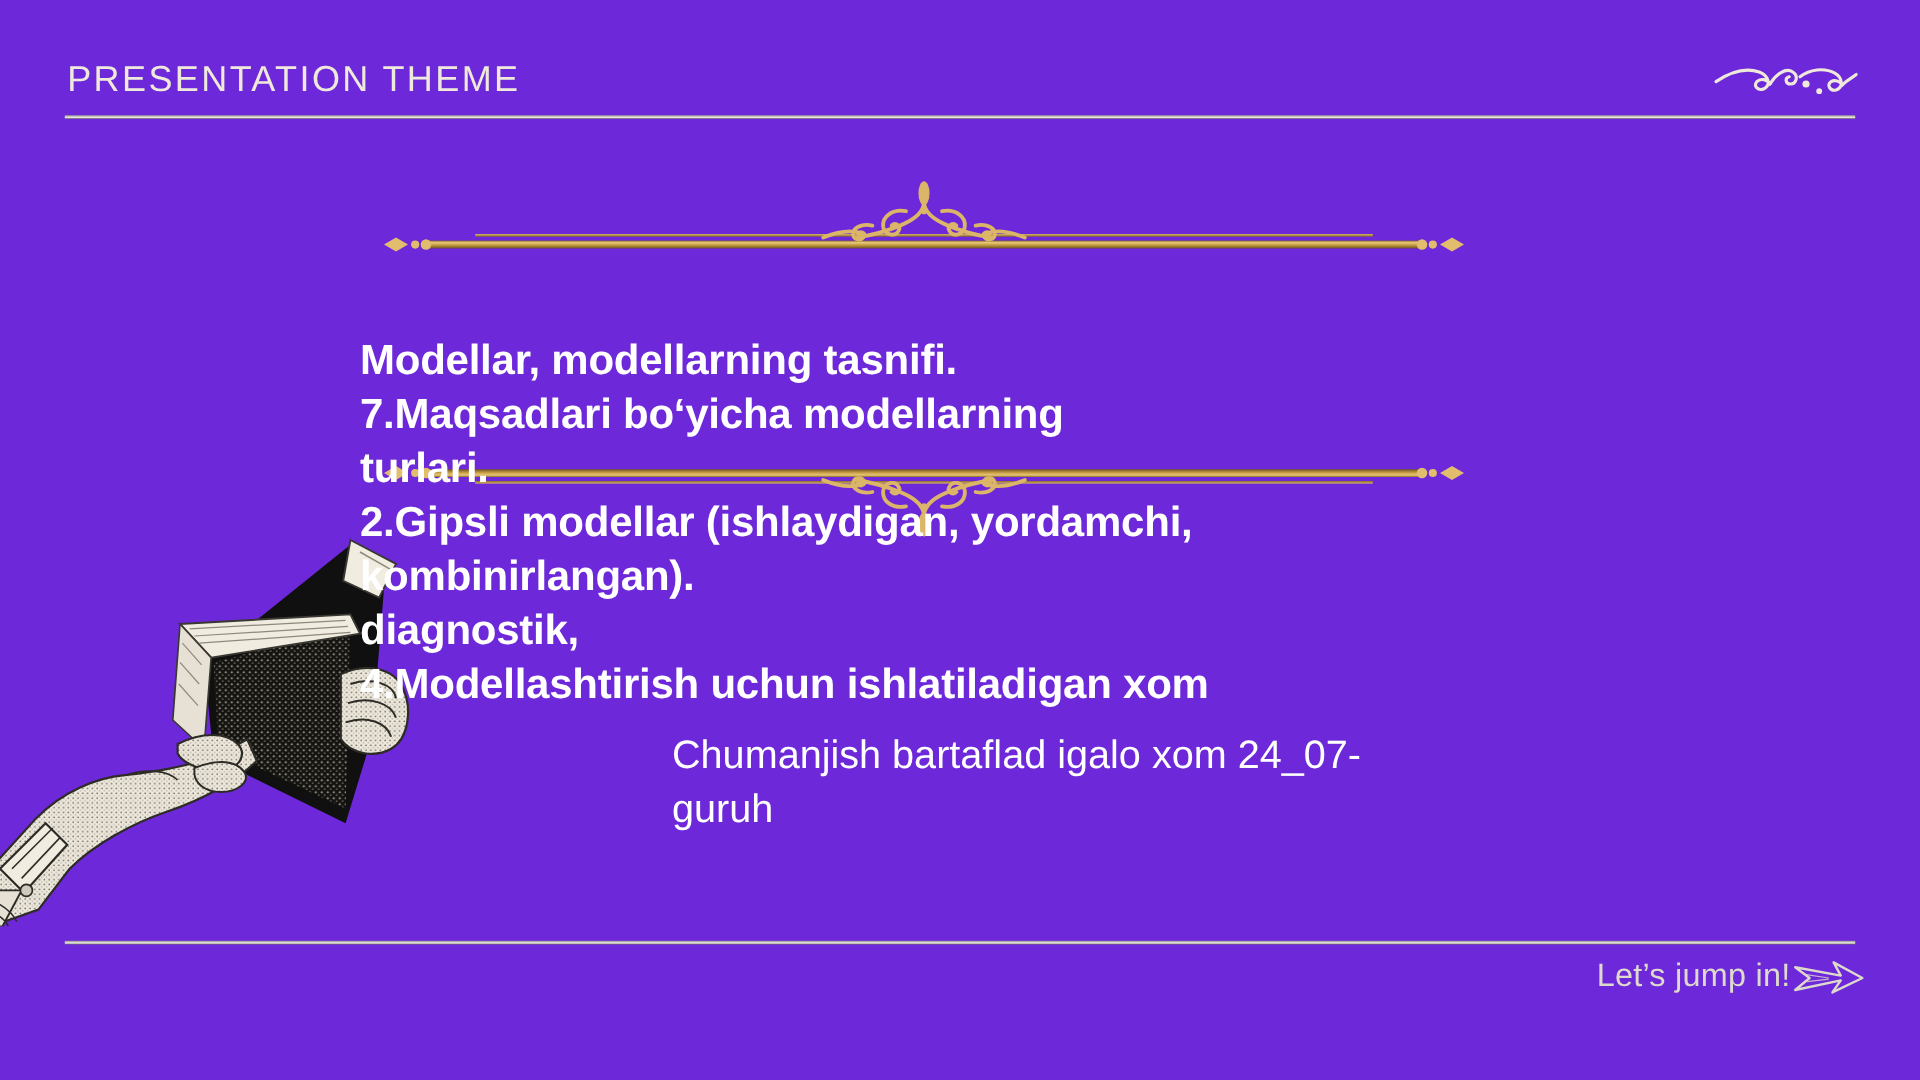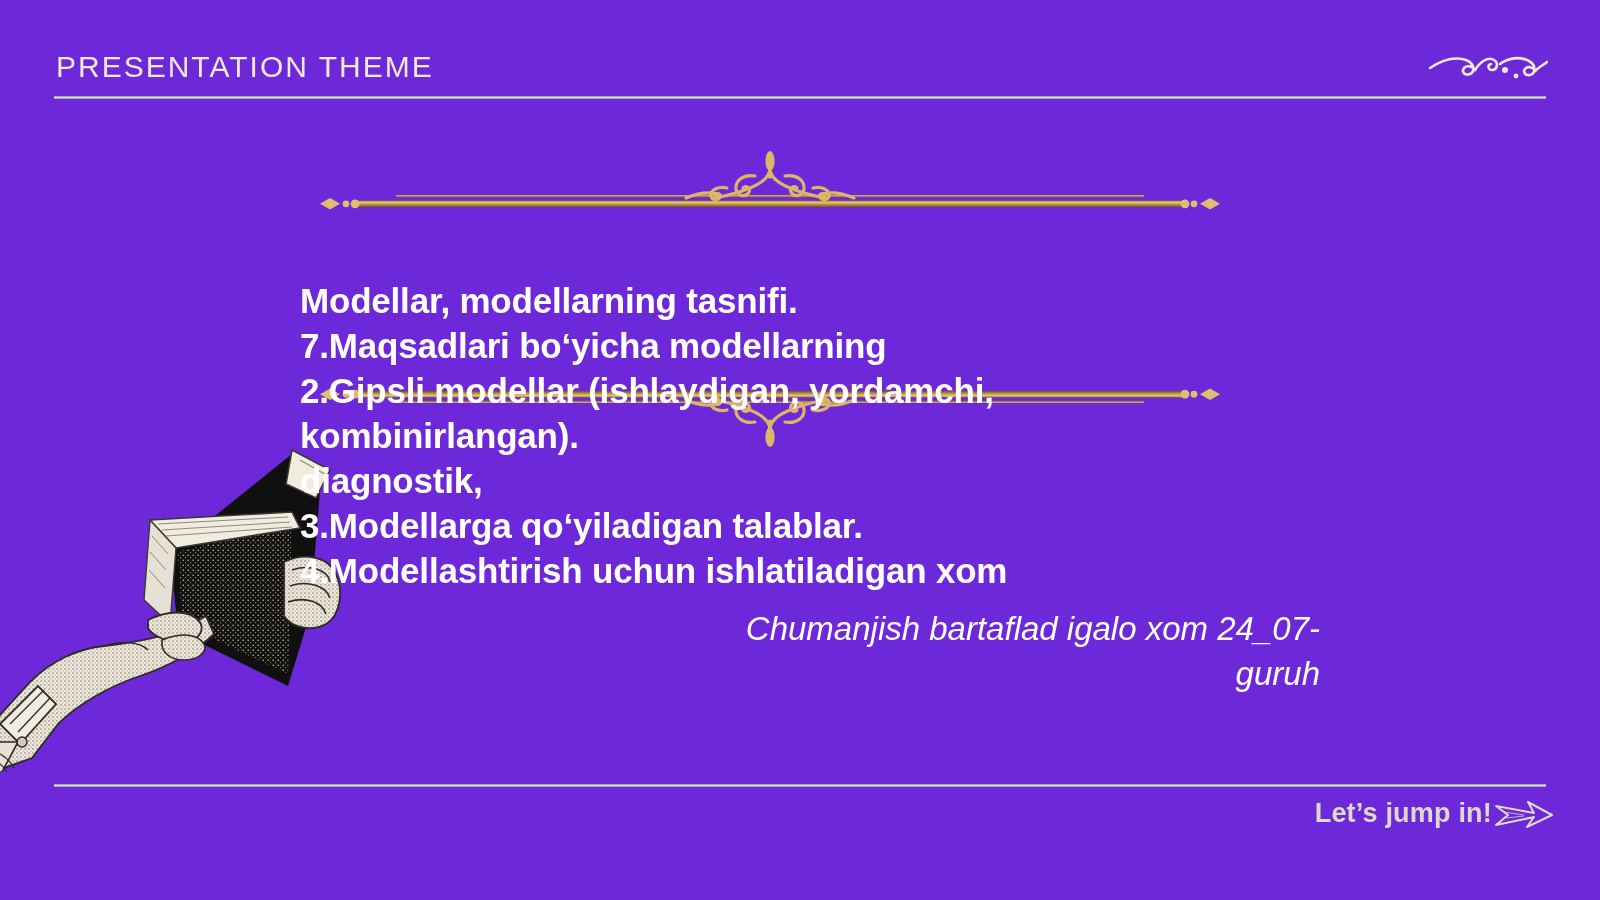--- a/index.html
+++ b/index.html
@@ -51,21 +51,21 @@
     width: 1492px;
     height: 3px;
     background: linear-gradient(to bottom, #8d8d8a 0%, #d8d5cc 45%, #f3f0e8 60%, #6e6e6b 100%);
   }
   .footer-text {
     position: absolute;
     right: 108px;
     top: 798px;
     font-size: 27px;
     color: #ded9cd;
-    font-weight: 700;
+    font-weight: 400;
     white-space: nowrap;
     letter-spacing: 0.2px;
   }
   .footer-arrow {
     position: absolute;
     right: 46px;
     top: 798px;
     width: 60px;
     height: 34px;
   }
@@ -101,23 +101,22 @@
     font-size: 35px;
     line-height: 45px;
     letter-spacing: -0.2px;
     z-index: 4;
   }
   .overlay-text {
     position: absolute;
     left: 560px;
     top: 606px;
     width: 760px;
-    text-align: right;
+    text-align: left;
     color: #ffffff;
-    font-style: italic;
     font-weight: normal;
     font-size: 33px;
     line-height: 45px;
     z-index: 5;
     pointer-events: none;
   }
 </style>
 </head>
 <body>
 
@@ -271,24 +270,24 @@
         <path d="M0 326 C 10 330, 18 336, 22 344"></path>
         <path d="M0 336 C 6 338, 12 342, 15 348"></path>
       </g>
       <circle cx="30" cy="318" r="5" fill="#cfcabb" stroke="#2d2b26" stroke-width="1.4"></circle>
     </svg>
   </div>
 
   <div class="body-text">
     <div>Modellar, modellarning tasnifi.</div>
     <div>7.Maqsadlari bo‘yicha modellarning</div>
+    <div>turlari.</div>
     <div>2.Gipsli modellar (ishlaydigan, yordamchi,</div>
     <div>kombinirlangan).</div>
     <div>diagnostik,</div>
-    <div>3.Modellarga qo‘yiladigan talablar.</div>
     <div>4.Modellashtirish uchun ishlatiladigan xom</div>
   </div>
 
   <div class="overlay-text">
     <div>Chumanjish bartaflad igalo xom 24_07-</div>
     <div>guruh</div>
   </div>
 
   <div class="footer-rule"></div>
 

